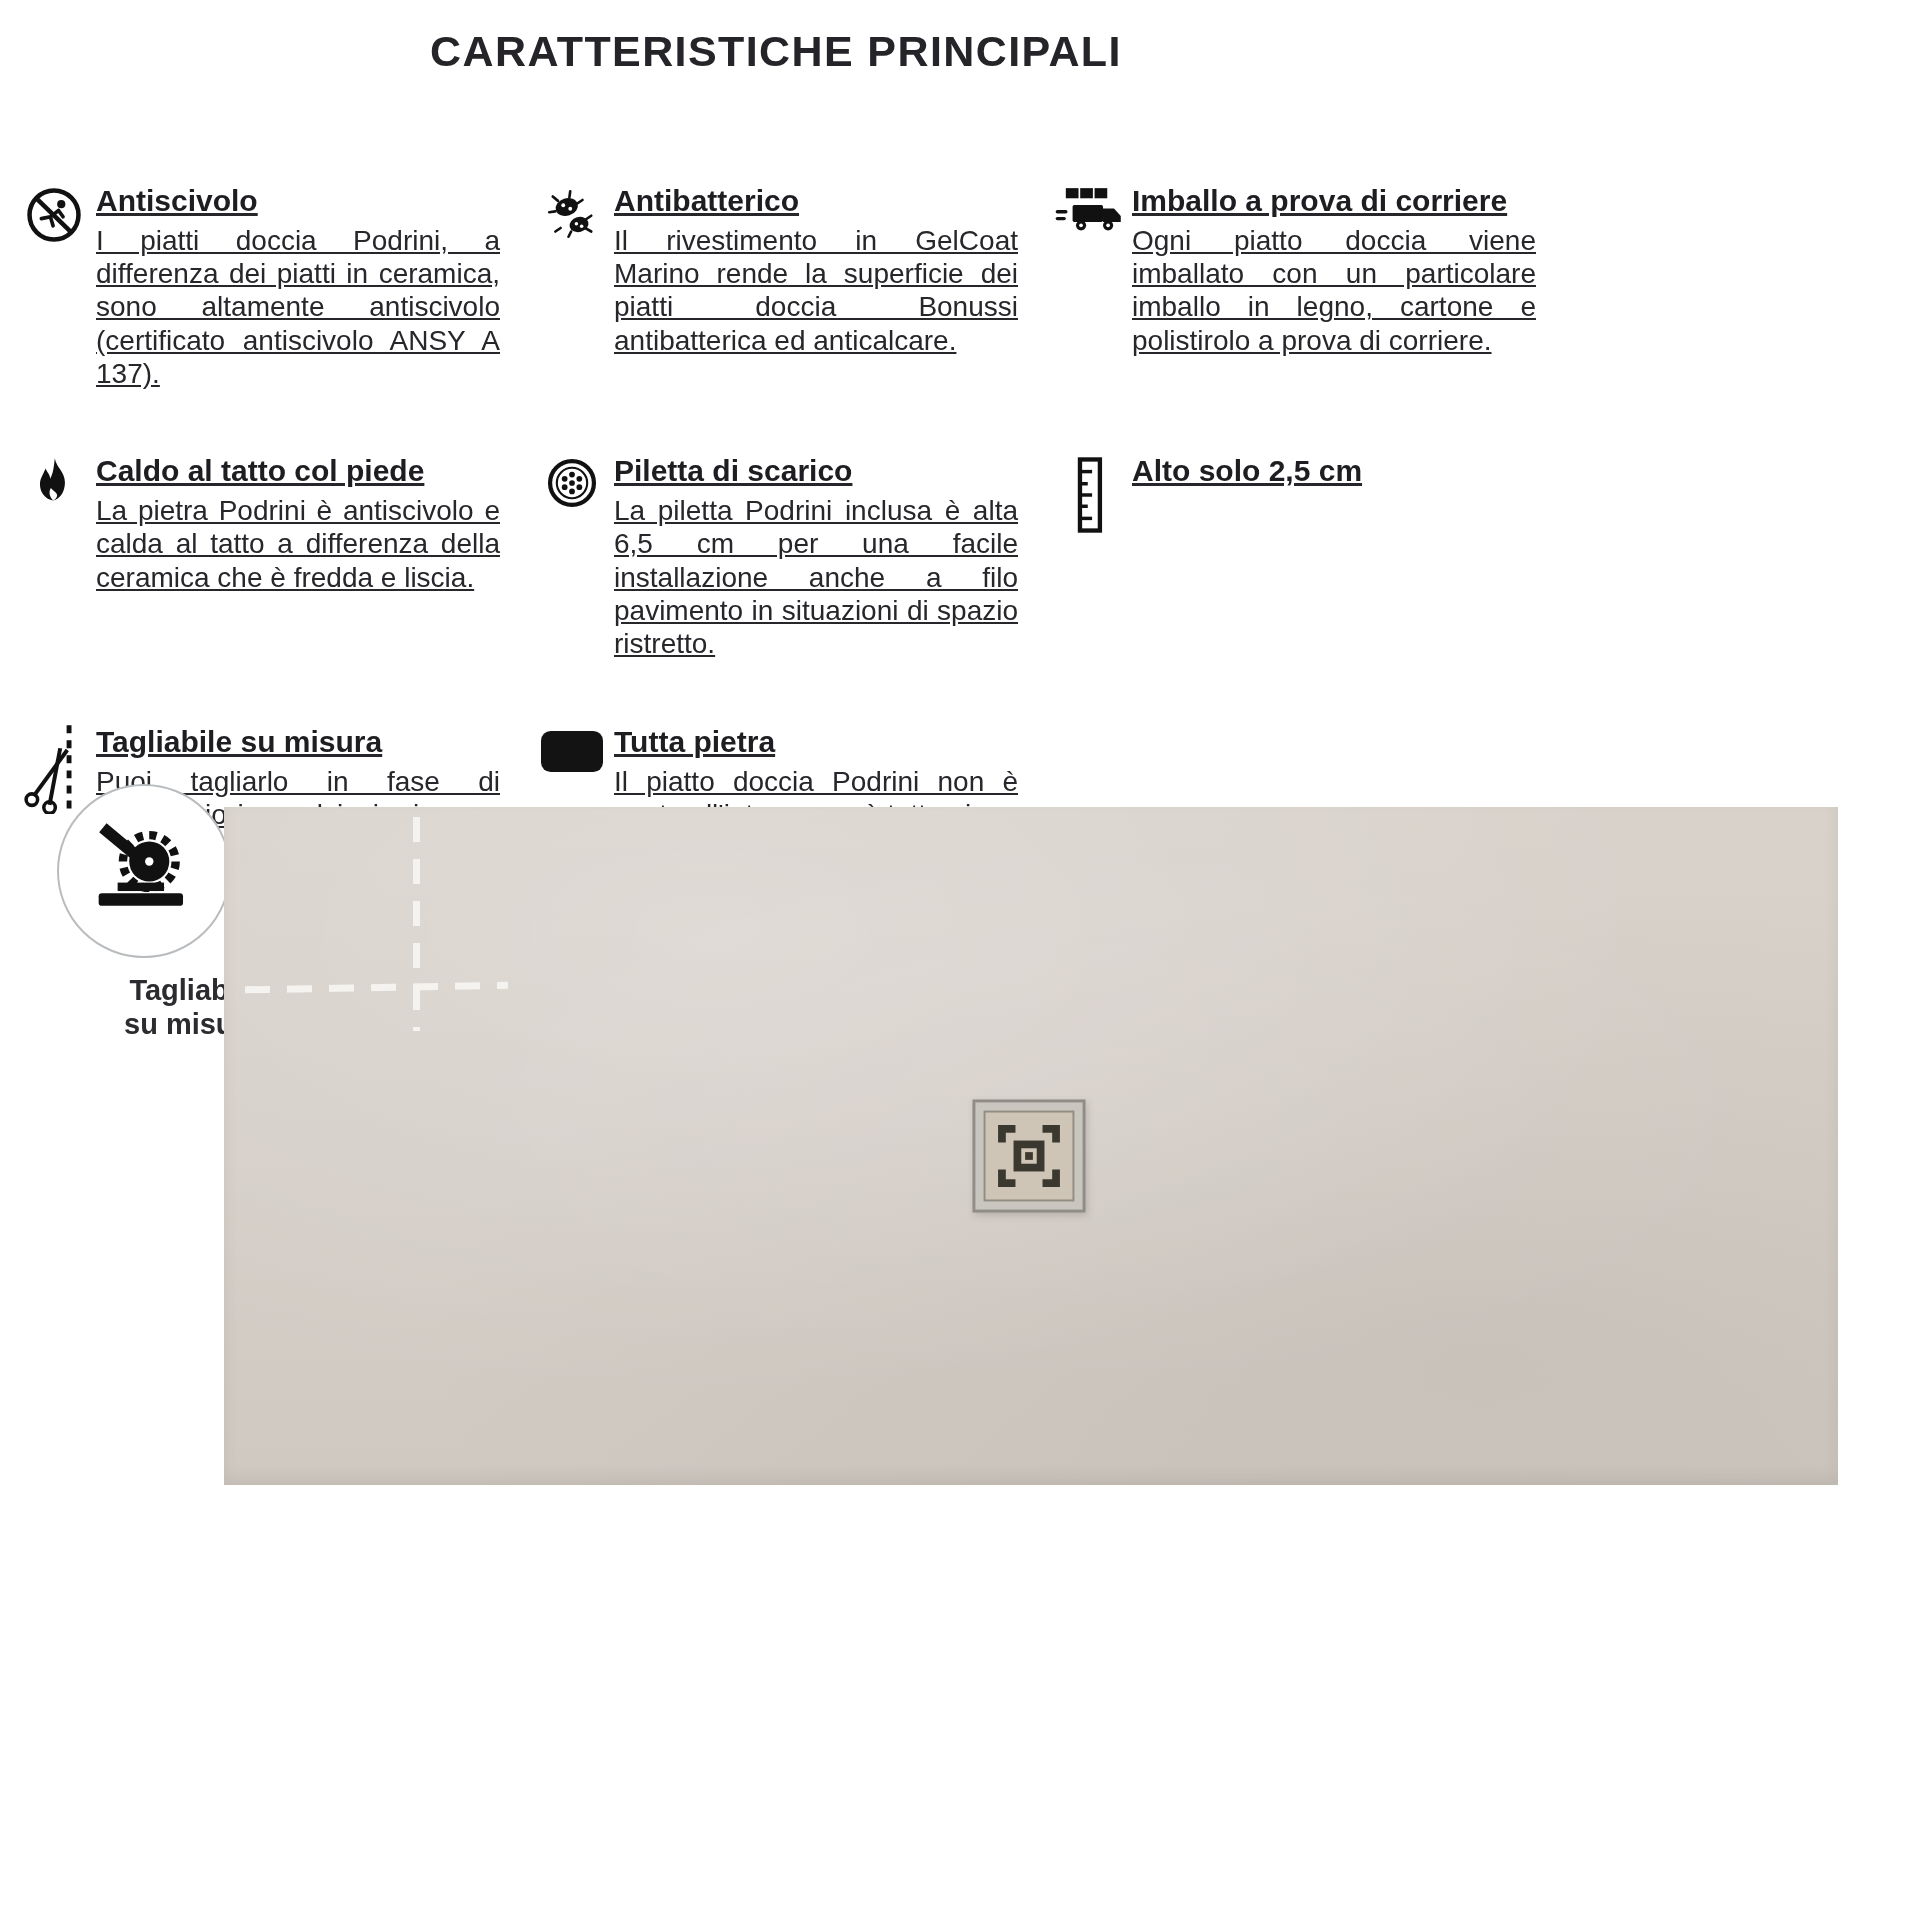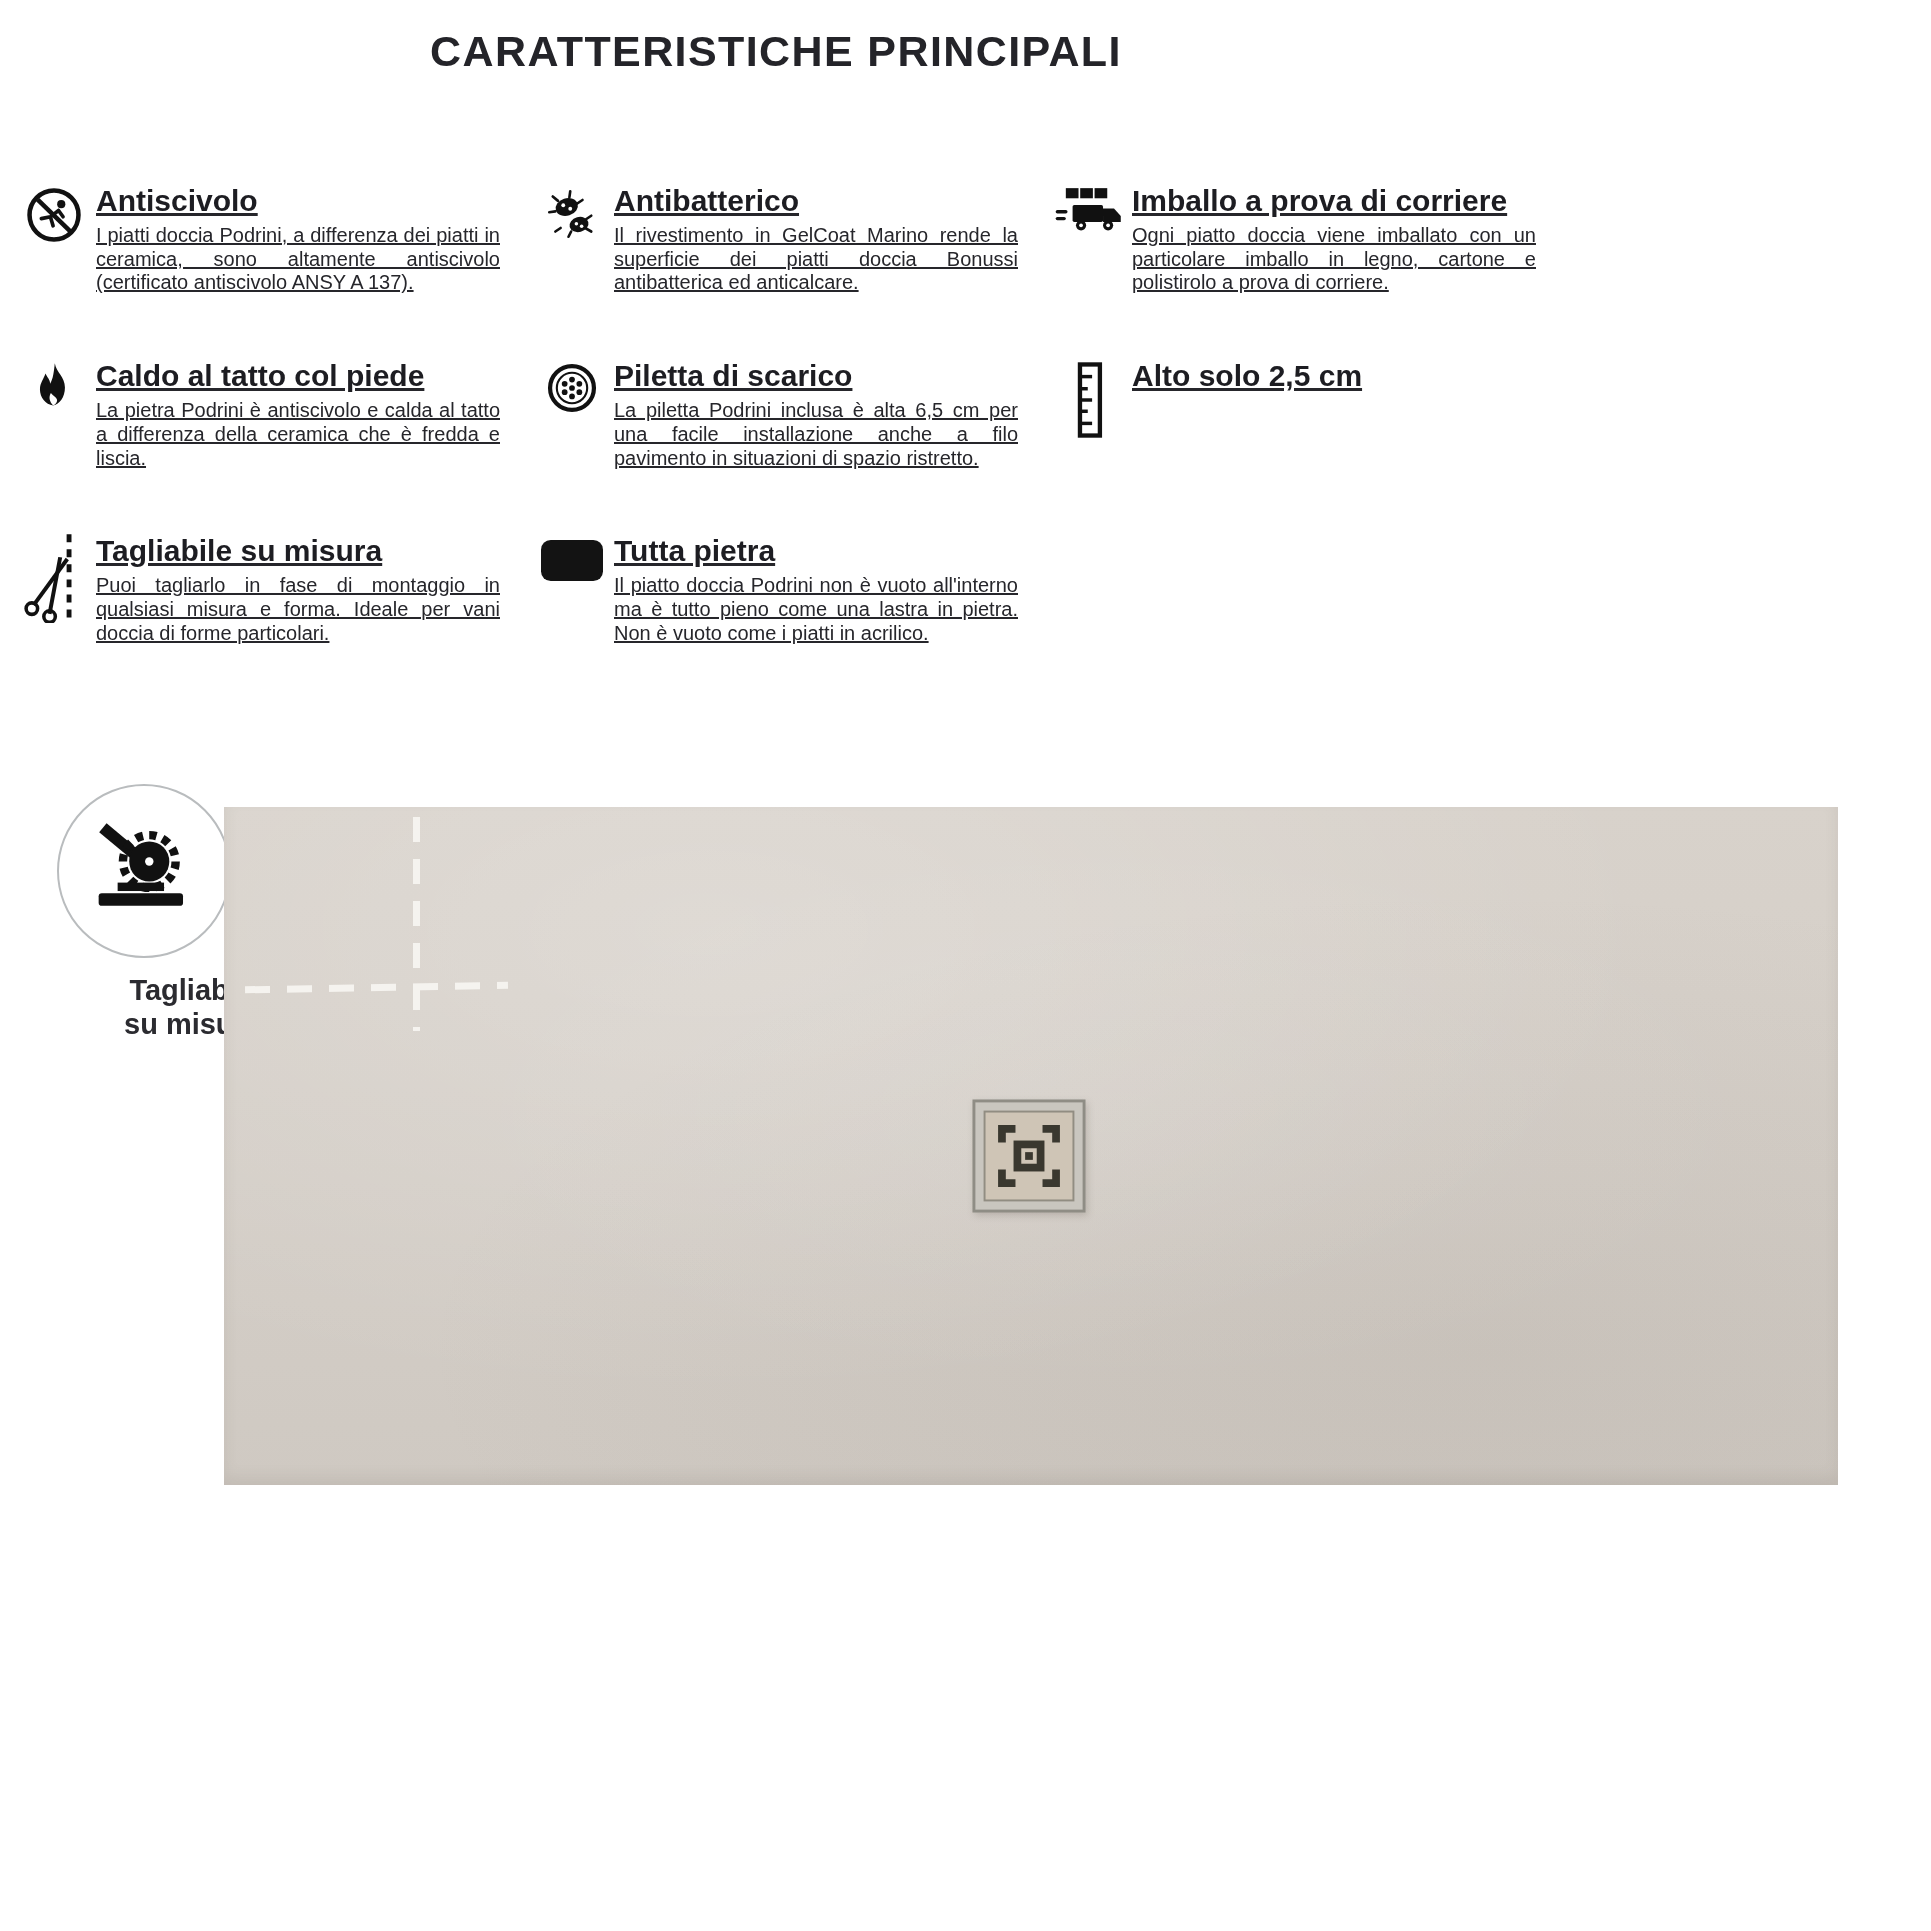--- a/index.html
+++ b/index.html
@@ -15,21 +15,21 @@
     font-size:43px;font-weight:800;letter-spacing:1.4px;color:#242429;
   }
   .features-grid{
     display:grid;grid-template-columns:repeat(3,518px);
     row-gap:64px;margin-top:108px;align-items:start;text-decoration:underline;
   }
   .feature{display:flex;align-items:flex-start;}
   .icon-box{width:85px;flex:0 0 85px;display:flex;justify-content:center;padding-top:1.9px;}
   .fbody{width:404px;}
   .feature-title{margin:0 0 6.8px;font-size:30px;font-weight:800;color:#1d1d22;line-height:1.1;}
-  .feature-text{margin:0;font-size:20px;line-height:1.19;text-align:justify;color:#26262b;}
+  .feature-text{margin:0;font-size:28px;line-height:1.19;text-align:justify;color:#26262b;}
 
   
   .scissors-wrap{padding-top:0;}
 
   
   .slab{width:62px;height:41px;background:#131313;border-radius:9.7px;margin-top:3.9px;}
 
   
   .badge{position:absolute;left:27px;top:784px;width:234px;text-align:right;font-weight:bold;}
   .badge-circle{

